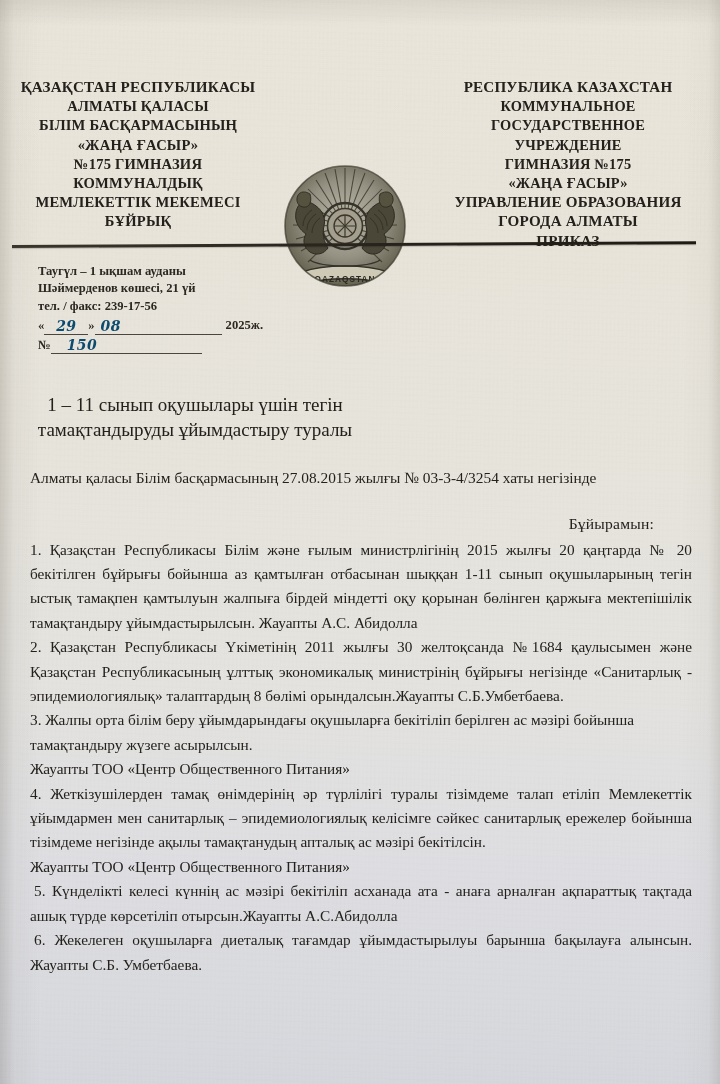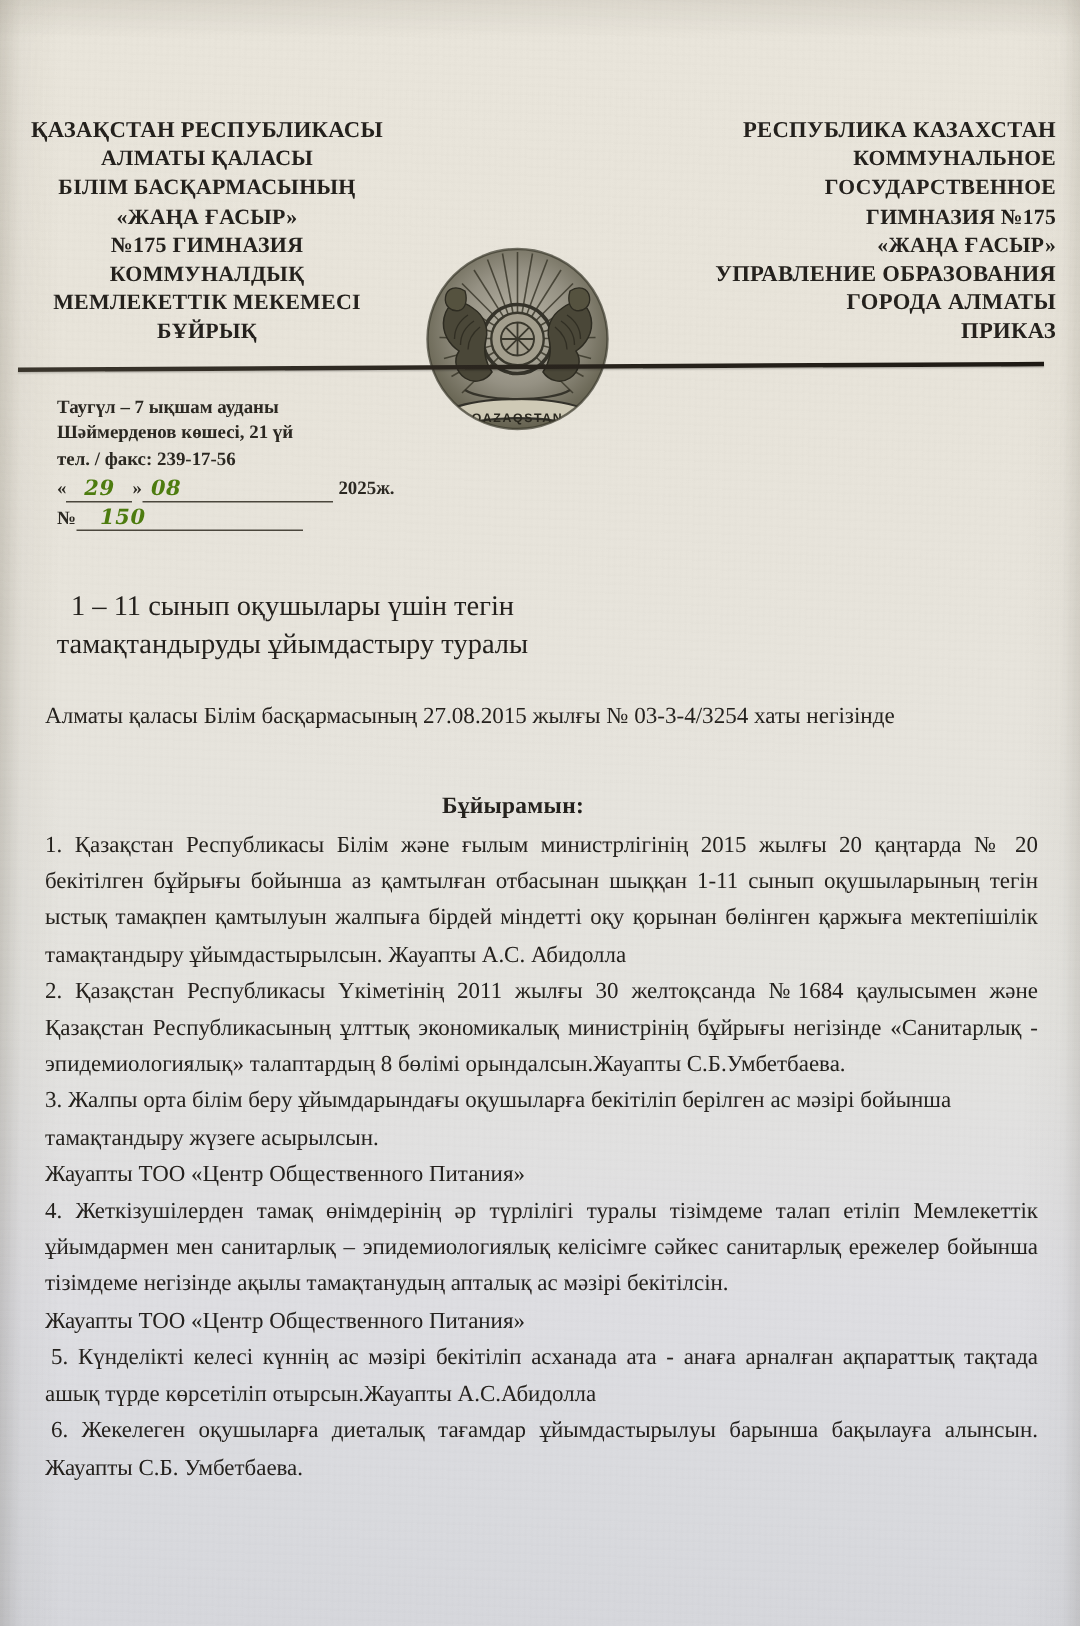--- a/index.html
+++ b/index.html
@@ -64,21 +64,21 @@
   .lh-col {
     position: absolute;
     top: 0;
     font-weight: bold;
     font-size: 14.6px;
     line-height: 19.2px;
     text-align: center;
     letter-spacing: 0.2px;
   }
   .lh-left  { left: 6px;   width: 264px; }
-  .lh-right { left: 432px; width: 272px; font-size: 14.4px; text-align: right; }
+  .lh-right { left: 432px; width: 272px; font-size: 14.4px; }
   .lh-left .big, .lh-right .big { font-size: 15.1px; }
 
   
   .emblem {
     position: absolute;
     left: 272px;
     top: 76px;
     width: 146px;
     height: 150px;
   }
@@ -113,21 +113,21 @@
     position: relative;
     font-weight: bold;
     white-space: nowrap;
     margin-top: 2px;
   }
   .date-row { font-size: 12.6px; }
   .hand {
     font-family: "DejaVu Serif", serif;
     font-style: italic;
     font-weight: bold;
-    color: #4d7c0f;
+    color: #0c4a6e;
     font-size: 14px;
     letter-spacing: 0.4px;
     padding: 0 3px;
   }
   .ul {
     display: inline-block;
     border-bottom: 1.4px solid #4a463c;
     text-align: center;
     vertical-align: bottom;
     line-height: 15px;
@@ -151,23 +151,23 @@
     line-height: 25px;
     width: 330px;
     text-align: center;
   }
   .basis {
     margin-top: 23px;
     font-size: 15.4px;
     line-height: 25px;
   }
   .order-head {
-    margin-top: 36px;
-    text-align: center;
-    font-weight: bold;
+    margin-top: 22px;
+    text-align: right;
+    font-weight: normal;
     font-size: 15.6px;
     letter-spacing: 0.2px;
     padding-right: 38px;
   }
   .clauses { margin-top: 1px; }
   .clause {
     text-align: justify;
     text-justify: inter-word;
     font-size: 15.3px;
     line-height: 24.4px;
@@ -200,20 +200,21 @@
         <div>№175 ГИМНАЗИЯ</div>
         <div>КОММУНАЛДЫҚ</div>
         <div>МЕМЛЕКЕТТІК МЕКЕМЕСІ</div>
         <div>БҰЙРЫҚ</div>
       </div>
 
       <div class="lh-col lh-right">
         <div class="big">РЕСПУБЛИКА КАЗАХСТАН</div>
         <div>КОММУНАЛЬНОЕ</div>
         <div>ГОСУДАРСТВЕННОЕ</div>
+        <div>УЧРЕЖДЕНИЕ</div>
         <div>ГИМНАЗИЯ №175</div>
         <div>«ЖАҢА ҒАСЫР»</div>
         <div class="big">УПРАВЛЕНИЕ ОБРАЗОВАНИЯ</div>
         <div class="big">ГОРОДА АЛМАТЫ</div>
         <div class="big">ПРИКАЗ</div>
       </div>
 
       <div class="emblem">
         <svg viewBox="0 0 146 150" aria-hidden="true">
           <defs>
@@ -299,21 +300,21 @@
           </g>
 
           <circle cx="73" cy="72" r="60" fill="none" stroke="#3c3a2e" stroke-width="1.6" opacity="0.7"></circle>
         </svg>
       </div>
     </div>
 
     <div class="rule"></div>
 
     <div class="address">
-      <div class="addr-line">Таугүл – 7 ықшам ауданы</div>
+      <div class="addr-line">Таугүл – 1 ықшам ауданы</div>
       <div class="addr-line">Шәймерденов  көшесі,  21 үй</div>
       <div class="addr-line">тел. / факс: 239-17-56</div>
 
       <div class="date-row">
         <span>«</span><span class="ul ul-day hand">29</span><span>»</span><span class="ul ul-mon hand">08</span><span class="year-tail">2025ж.</span>
       </div>
 
       <div class="num-row">
         <span>№</span><span class="ul ul-num hand">150</span>
       </div>

